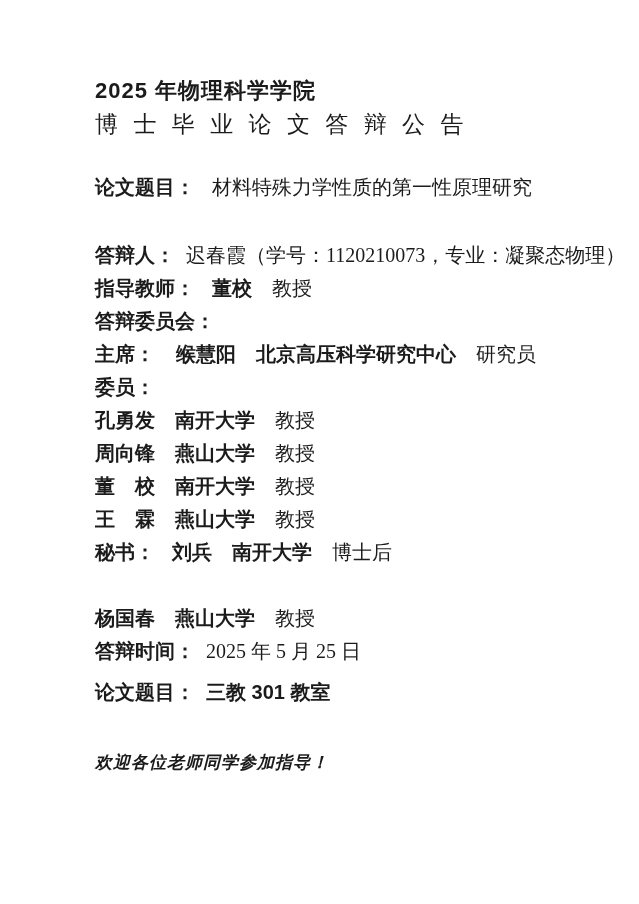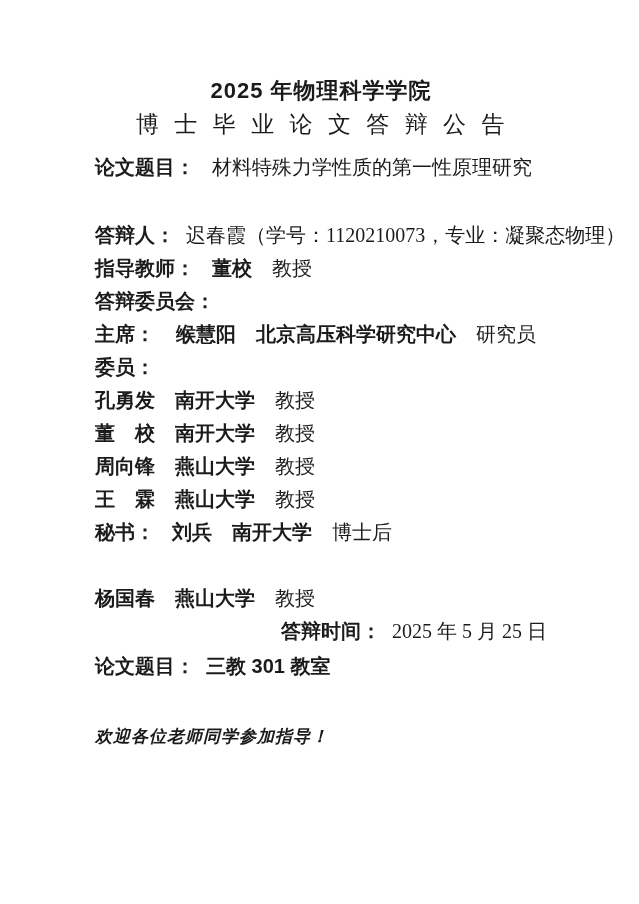--- a/index.html
+++ b/index.html
@@ -5,21 +5,21 @@
   html,body { margin:0; padding:0; background:#ffffff; }
   .page {
     width:639px; height:904px;
     background:#ffffff;
     color:#1b1b1b;
     box-sizing:border-box;
     padding:74px 92px 0 95px;
     font-family:"Liberation Serif", serif;
     overflow:hidden;
   }
-  .title-block { text-align:center; margin-bottom:18px; }
+  .title-block { text-align:left; margin-bottom:38px; }
   .title-line1 {
     font-family:"Liberation Sans", sans-serif;
     font-weight:bold; font-size:22px; line-height:33px;
     letter-spacing:1px;
   }
   .title-line2 {
     font-family:"Liberation Sans", sans-serif;
     font-weight:normal; font-size:23px; line-height:34px;
     letter-spacing:1.5px; word-spacing:6px;
   }
@@ -27,21 +27,21 @@
   .label {
     font-family:"Liberation Sans", sans-serif;
     font-weight:bold;
   }
   .gap-sm { margin-right:6px; }
   .gap-md { margin-right:12px; }
   .gap-lg { margin-right:16px;text-align:right; }
   .col { margin-right:15px;font-weight:bold; }
   .topic-row { margin-bottom:51px; }
   .secretary-row { margin-bottom:49px; }
-  .time-row { margin-bottom:18px;text-align:right; }
+  .time-row { margin-bottom:24px; }
   .location-row { margin-bottom:53px; }
   .location-row .value-bold {
     font-weight:bold;
     font-family:"Liberation Sans", sans-serif;
   }
   .welcome-row {
     font-size:17px; font-weight:bold; font-style:italic;
     letter-spacing:1px;
     font-family:"Liberation Serif", serif;
   }
@@ -87,28 +87,28 @@
     <span class="label">委员：</span>
   </p>
 
   <p class="row">
     <span class="col">孔勇发</span>
     <span class="col">南开大学</span>
     <span>教授</span>
   </p>
 
   <p class="row">
-    <span class="col">董　校</span>
-    <span class="col">南开大学</span>
+    <span class="col">周向锋</span>
+    <span class="col">燕山大学</span>
     <span>教授</span>
   </p>
 
   <p class="row">
-    <span class="col">周向锋</span>
-    <span class="col">燕山大学</span>
+    <span class="col">董　校</span>
+    <span class="col">南开大学</span>
     <span>教授</span>
   </p>
 
   <p class="row">
     <span class="col">王　霖</span>
     <span class="col">燕山大学</span>
     <span>教授</span>
   </p>
 
   <p class="row secretary-row">

